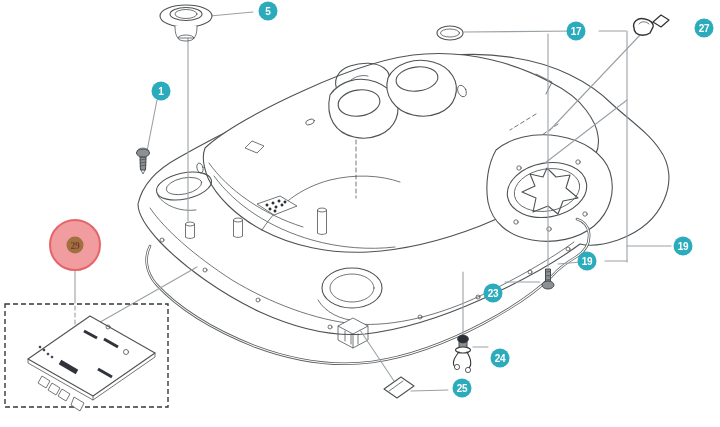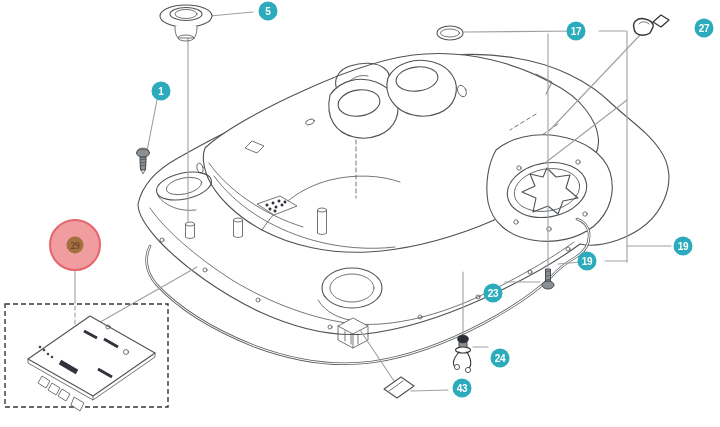--- a/index.html
+++ b/index.html
@@ -277,15 +277,15 @@
   <div class="hl" style="left:75px;top:245px"></div>
 
   <div class="badge" style="left:268px;top:11px">5</div>
   <div class="badge" style="left:161px;top:91px">1</div>
   <div class="badge" style="left:576px;top:31px">17</div>
   <div class="badge" style="left:704px;top:28px">27</div>
   <div class="badge" style="left:683px;top:246px">19</div>
   <div class="badge" style="left:587px;top:261px">19</div>
   <div class="badge" style="left:493px;top:293px">23</div>
   <div class="badge" style="left:500px;top:358px">24</div>
-  <div class="badge" style="left:462px;top:388px">43</div>
+  <div class="badge" style="left:462px;top:388px">25</div>
   <div class="badge b29" style="left:75px;top:245px">29</div>
 </div>
 
 </body></html>

